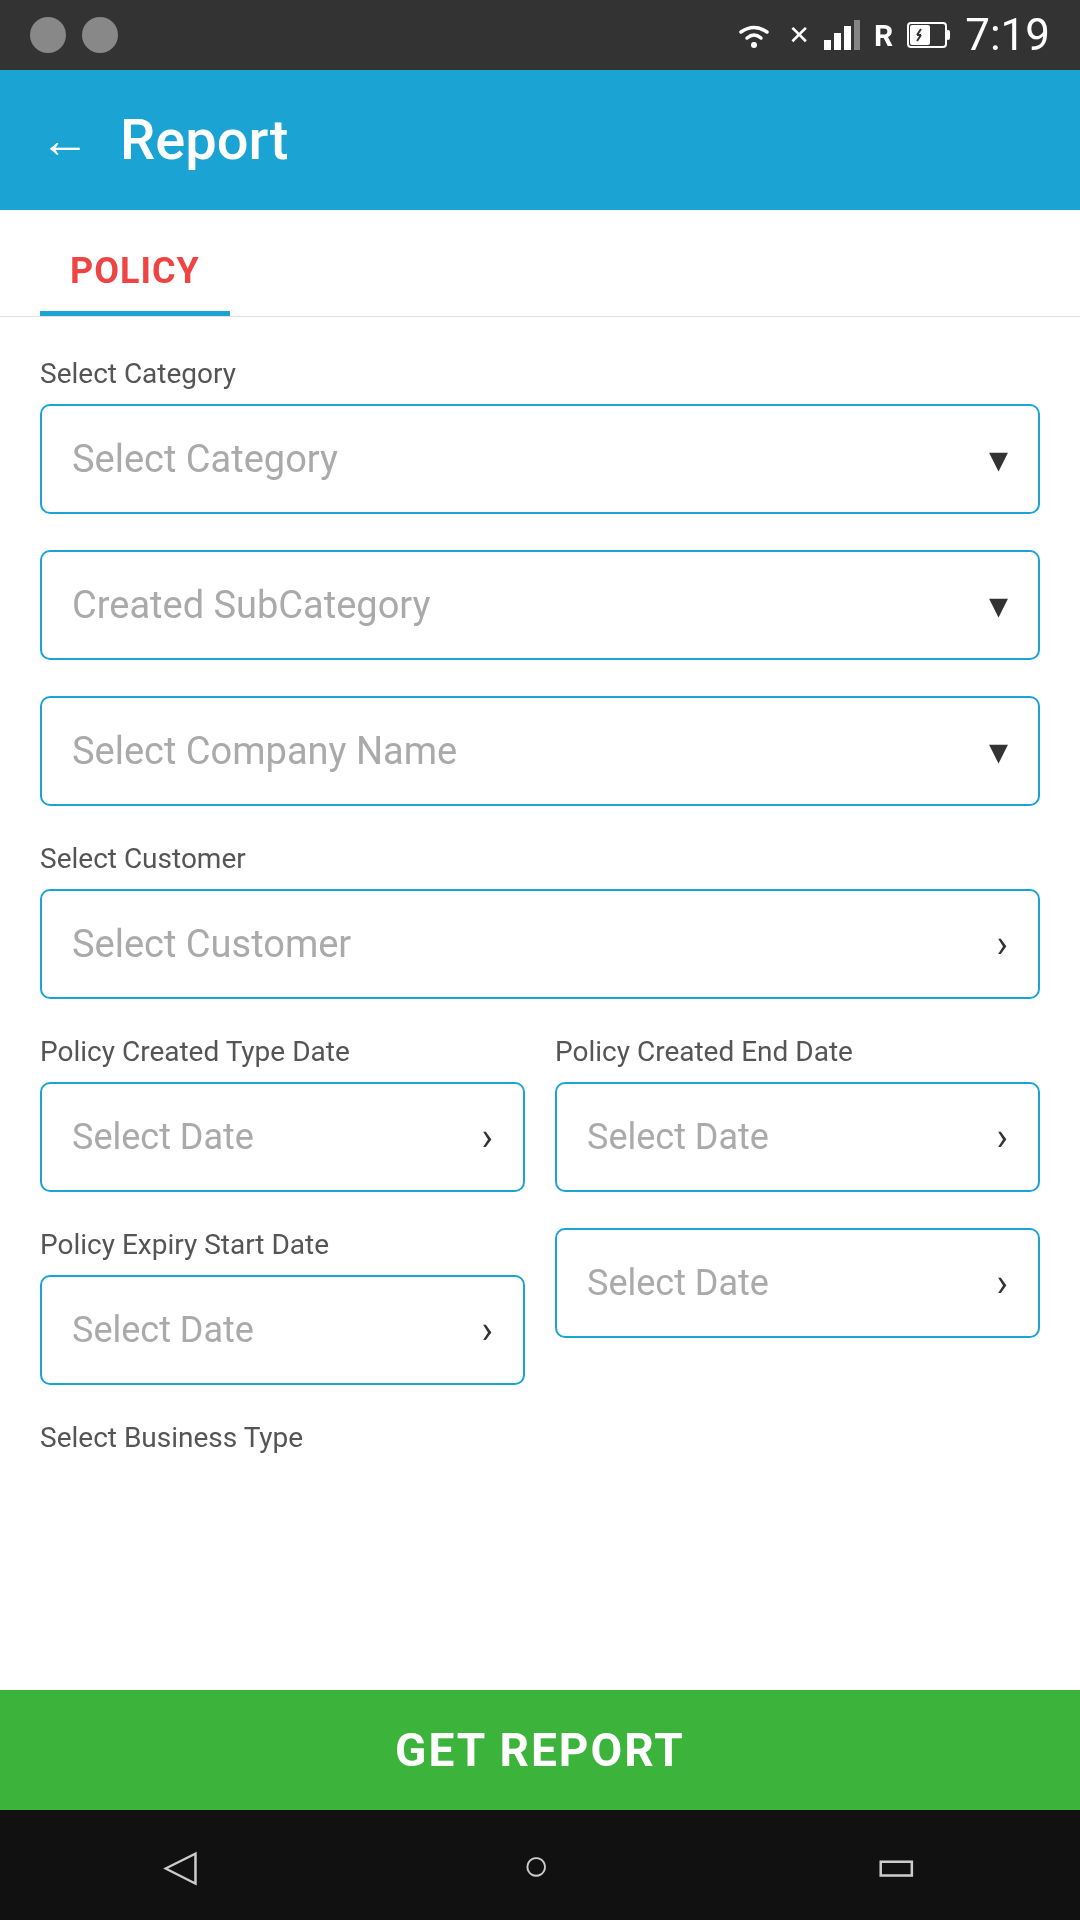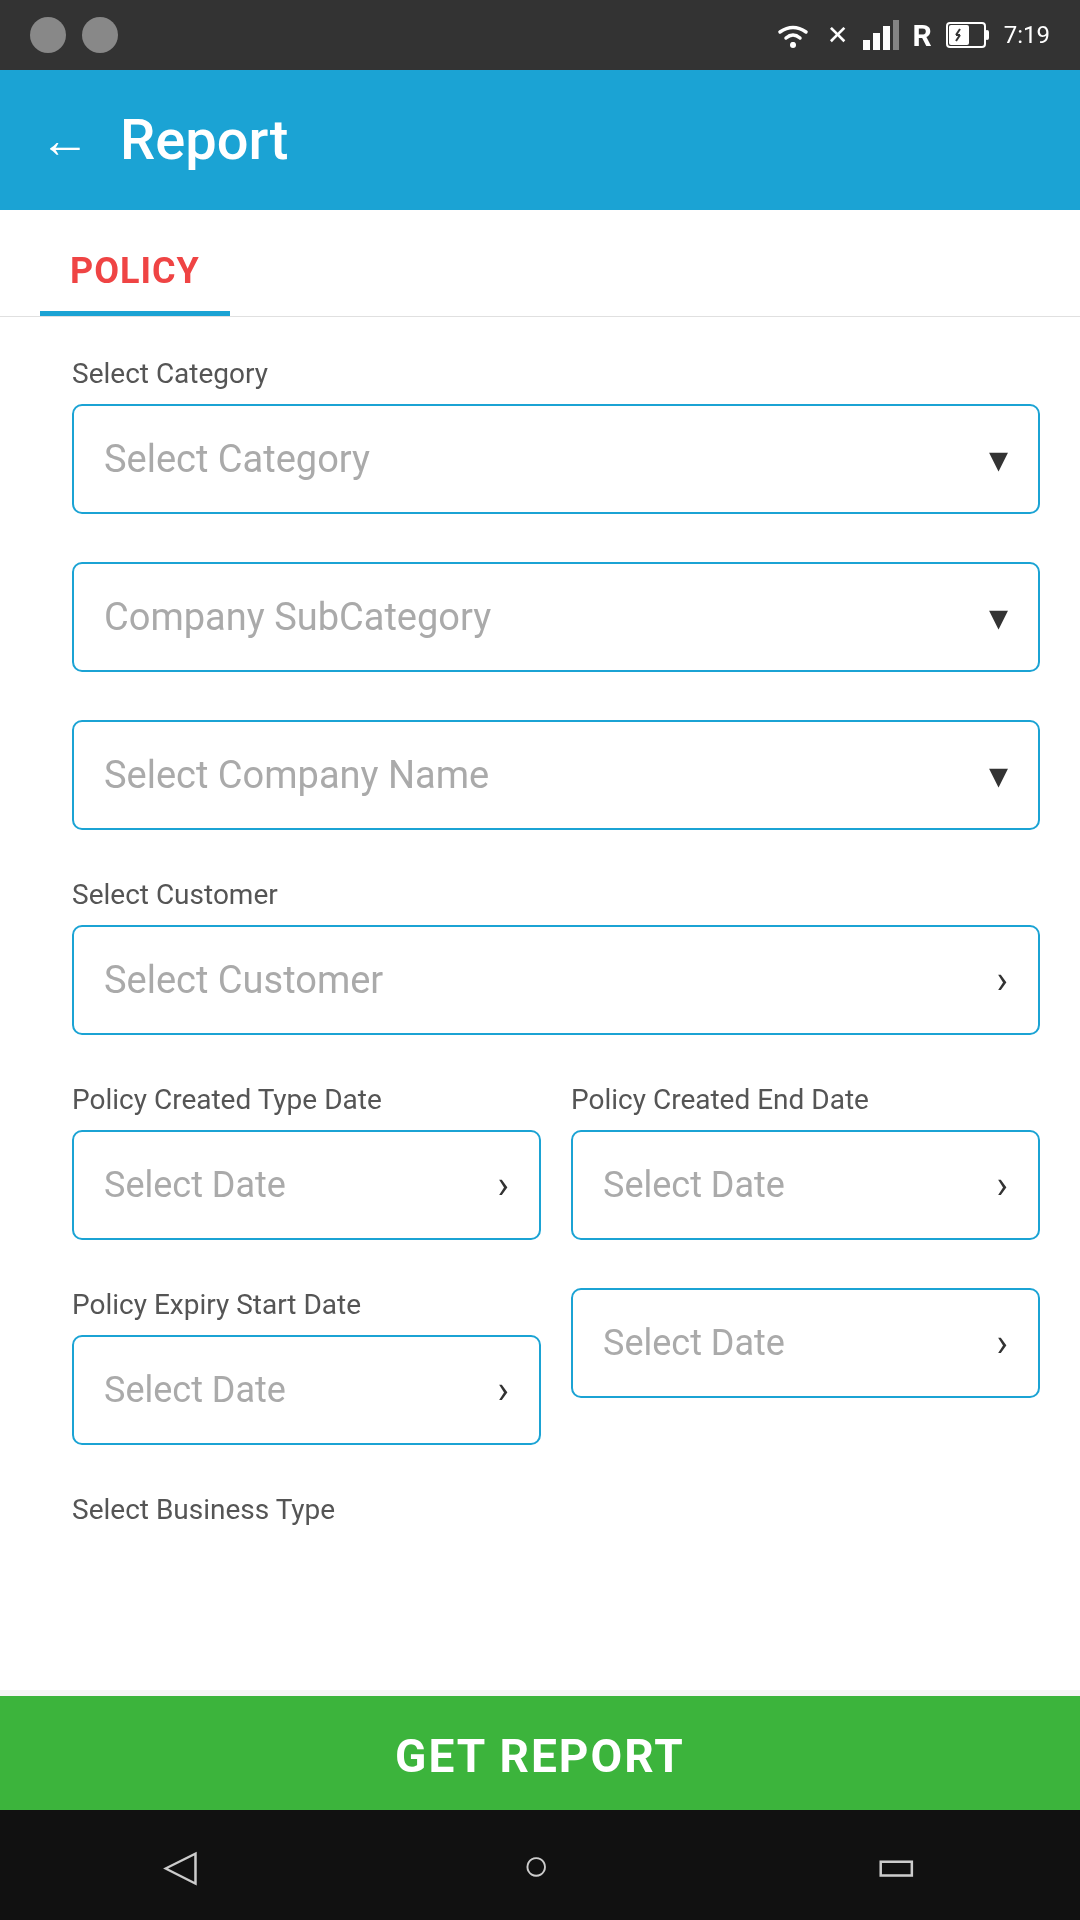--- a/index.html
+++ b/index.html
@@ -43,21 +43,21 @@
     }
 
     .status-bar-right {
       display: flex;
       align-items: center;
       gap: 14px;
     }
 
     .status-time {
       color: white;
-      font-size: 24px;
+      font-size: 44px;
       font-weight: 400;
     }
 
     
     .app-bar {
       width: 100%;
       height: 140px;
       background: #1ba3d4;
       display: flex;
       align-items: center;
@@ -116,23 +116,22 @@
       width: 100%;
       height: 5px;
       background: #1ba3d4;
     }
 
     
     .form-area {
       padding: 40px 40px;
       display: flex;
       flex-direction: column;
-      gap: 12px;
+      gap: 0;
       overflow: hidden;
-      margin-left: 32px;
     }
 
     .field-group {
       margin-bottom: 36px;
     }
 
     .field-label {
       font-size: 28px;
       color: #555;
       margin-bottom: 14px;
@@ -192,21 +191,21 @@
     }
 
     .date-field-text {
       font-size: 36px;
       color: #aaa;
     }
 
     
     .get-report-btn {
       position: absolute;
-      bottom: 104px;
+      bottom: 110px;
       left: 0;
       width: 100%;
       height: 120px;
       background: #3cb43c;
       border: none;
       color: white;
       font-size: 46px;
       font-weight: 700;
       letter-spacing: 2px;
       cursor: pointer;
@@ -296,21 +295,21 @@
     <div class="field-group">
       <span class="field-label">Select Category</span>
       <div class="select-field">
         <span class="select-field-text">Select Category</span>
         <span class="chevron-icon">▾</span>
       </div>
     </div>
 
     <div class="field-group">
       <div class="select-field">
-        <span class="select-field-text">Company SubCategory</span>
+        <span class="select-field-text">Created SubCategory</span>
         <span class="chevron-icon">▾</span>
       </div>
     </div>
 
     <div class="field-group">
       <div class="select-field">
         <span class="select-field-text">Select Company Name</span>
         <span class="chevron-icon">▾</span>
       </div>
     </div>

